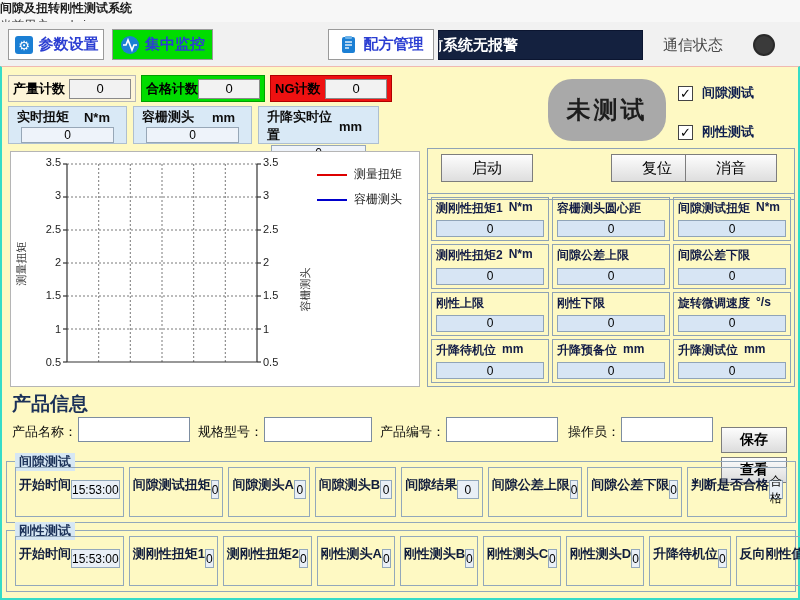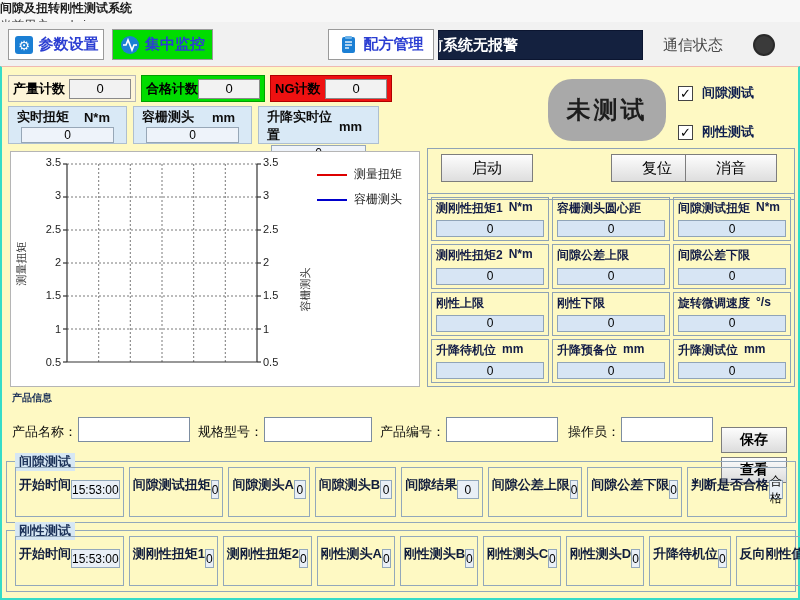--- a/index.html
+++ b/index.html
@@ -84,21 +84,21 @@
   .fieldbox { position:absolute; left:425px; top:126px; width:368px; height:194px;
     border:1px solid #8fa3b5; display:grid; grid-template-columns:1fr 1fr 1fr;
     grid-template-rows:1fr 1fr 1fr 1fr; gap:3px; padding:3px; }
   .fcell { border:1px solid #8fa3b5; padding:2px 4px 3px; display:flex; flex-direction:column; }
   .fcell .lr { display:flex; font-size:12px; font-weight:bold; color:#121c46; white-space:nowrap; }
   .fcell .lr .unit { margin-left:6px; }
   .fcell .vbox { margin-top:auto; height:17px; background:#d7e5f4; border:1px solid #90a4b8;
     font-size:12px; display:flex; align-items:center; justify-content:center; color:#000; }
 
   
-  .sectlabel { position:absolute; font-size:10px; font-weight:bold; color:#1b3158; }
+  .sectlabel { position:absolute; font-size:19px; font-weight:bold; color:#1b3158; }
   .plabel { position:absolute; font-size:13px; color:#0d0d0d; top:356px; }
   .pinput { position:absolute; top:350px; height:25px; background:#fff; border:1px solid #7d8da0;
     font-size:13px; padding:0 4px; font-family:inherit; }
   .sbtn { position:absolute; left:719px; width:66px; height:26px;
     background:linear-gradient(#fdfdfd,#dcdcdc); border:1px solid #7d7d7d; font-size:14px;
     font-weight:bold; color:#000; display:flex; align-items:center; justify-content:center;margin-top:28px; }
 
   
   .groupbox { position:absolute; left:4px; width:790px; height:62px; border:1px solid #93a8bb; }
   .gb-label { position:absolute; left:8px; top:-9px; background:#d6e7f4; padding:0 4px;

